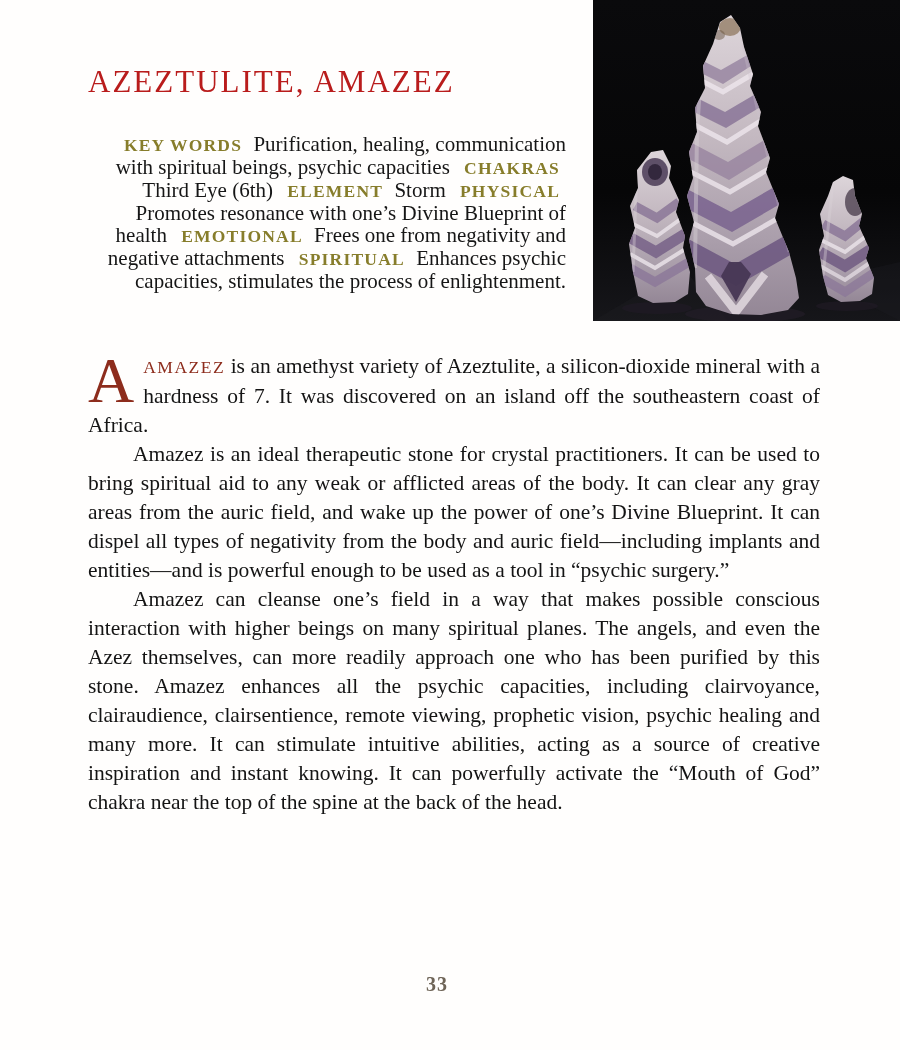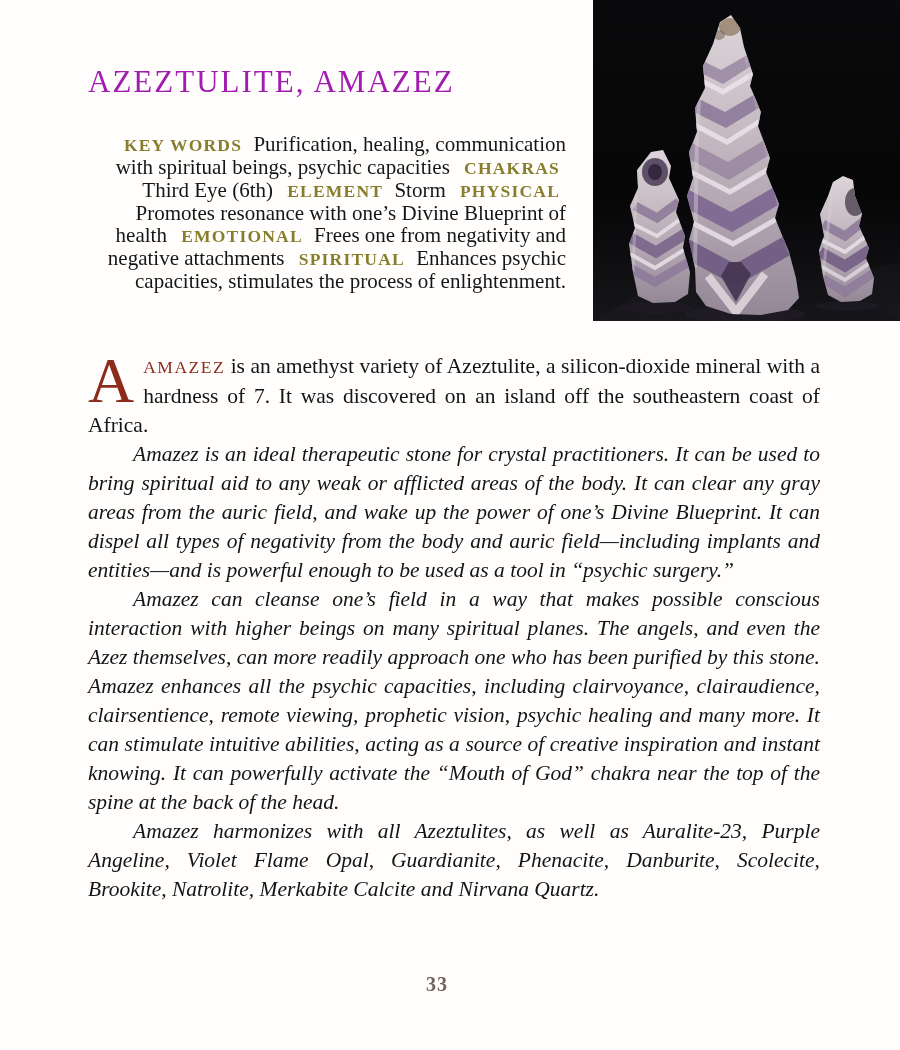--- a/index.html
+++ b/index.html
@@ -13,21 +13,21 @@
     overflow: hidden;
   }
   .title {
     position: absolute;
     left: 88px;
     top: 64px;
     margin: 0;
     font-size: 31px;
     font-weight: 400;
     letter-spacing: 2px;
-    color: #a21caf;
+    color: #b91c1c;
     white-space: nowrap;
   }
   .keywords {
     position: absolute;
     left: 88px;
     top: 129px;
     width: 474px;
     margin: 4px;
     font-size: 21px;
     line-height: 22px;
@@ -56,21 +56,21 @@
     left: 88px;
     top: 352px;
     width: 732px;
     font-size: 21.5px;
     line-height: 29px;
     text-align: justify;
     color: #141414;
     hyphens: auto;
   }
   .para { margin: 0; }
-  .para.indent { text-indent: 45px; font-style: italic; }
+  .para.indent { text-indent: 45px; }
   .dropcap {
     float: left;
     font-size: 64px;
     line-height: 48px;
     padding: 5px 9px 0 0;
     color: #8d2c1c;
   }
   .smallcaps {
     font-size: 17.5px;
     letter-spacing: 1.5px;
@@ -196,18 +196,17 @@
   </figure>
 
   <div class="main">
     <p class="para">
       <span class="dropcap">A</span>
       <span class="smallcaps">AMAZEZ</span>
       <span>is an amethyst variety of Azeztulite, a silicon-dioxide mineral with a hardness of 7. It was discovered on an island off the southeastern coast of Africa.</span>
     </p>
     <p class="para indent">Amazez is an ideal therapeutic stone for crystal practitioners. It can be used to bring spiritual aid to any weak or afflicted areas of the body. It can clear any gray areas from the auric field, and wake up the power of one’s Divine Blueprint. It can dispel all types of negativity from the body and auric field—including implants and entities—and is powerful enough to be used as a tool in “psychic surgery.”</p>
     <p class="para indent">Amazez can cleanse one’s field in a way that makes possible conscious interaction with higher beings on many spiritual planes. The angels, and even the Azez themselves, can more readily approach one who has been purified by this stone. Amazez enhances all the psychic capacities, including clairvoyance, clairaudience, clairsentience, remote viewing, prophetic vision, psychic healing and many more. It can stimulate intuitive abilities, acting as a source of creative inspiration and instant knowing. It can powerfully activate the “Mouth of God” chakra near the top of the spine at the back of the head.</p>
-    <p class="para indent">Amazez harmonizes with all Azeztulites, as well as Auralite-23, Purple Angeline, Violet Flame Opal, Guardianite, Phenacite, Danburite, Scolecite, Brookite, Natrolite, Merkabite Calcite and Nirvana Quartz.</p>
   </div>
 
   <div class="pagenum">33</div>
 
 </div>
 
 </body></html>

